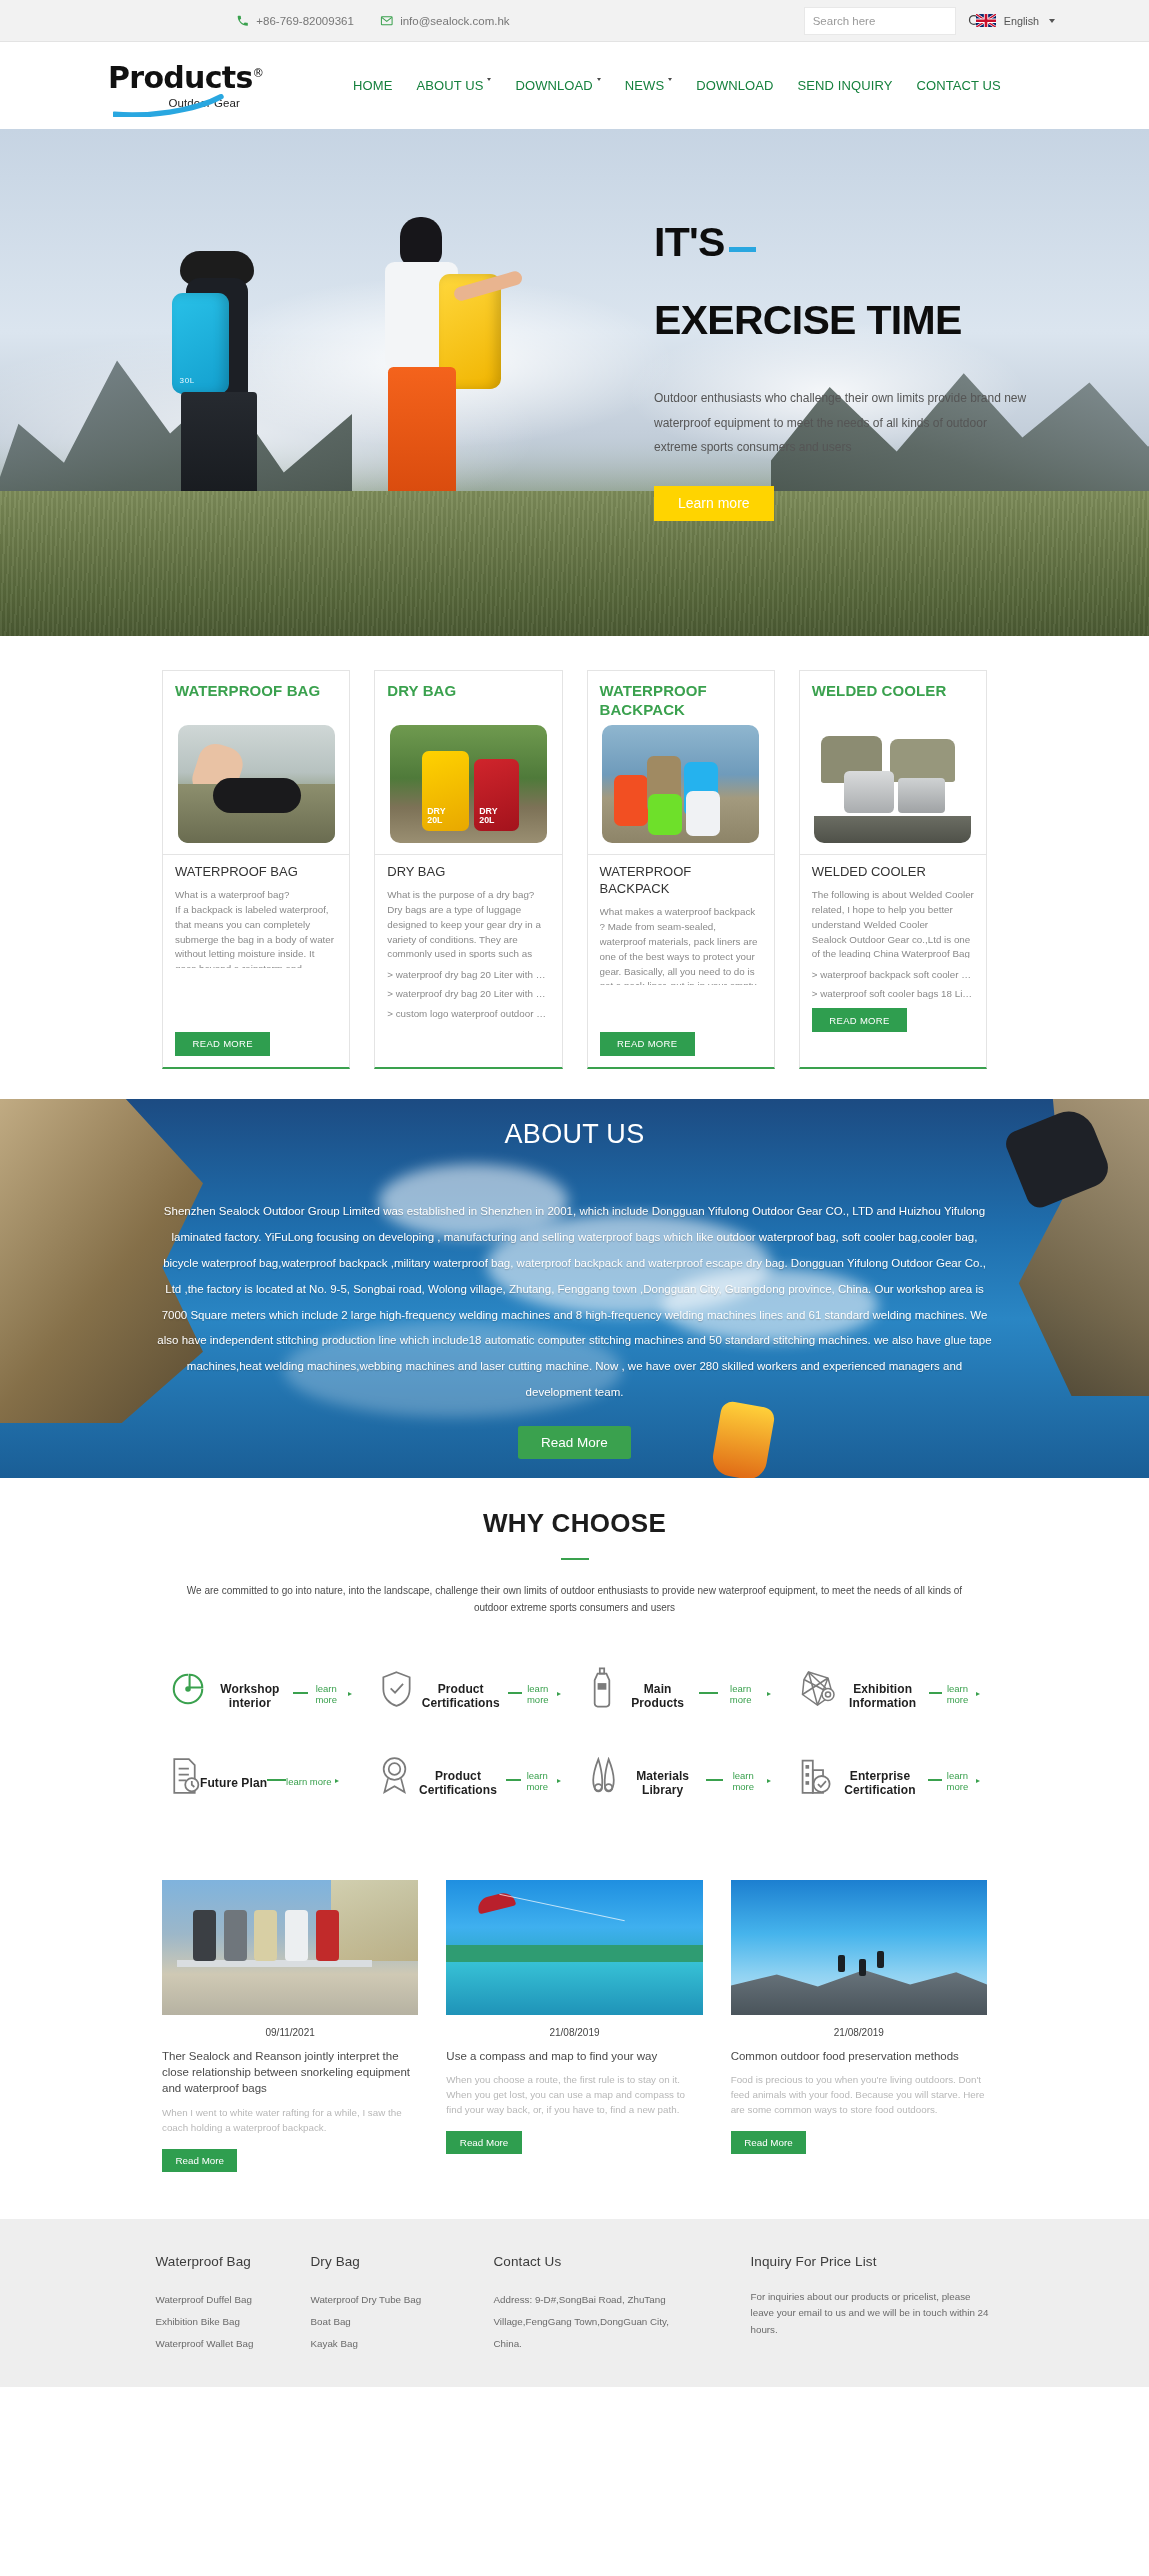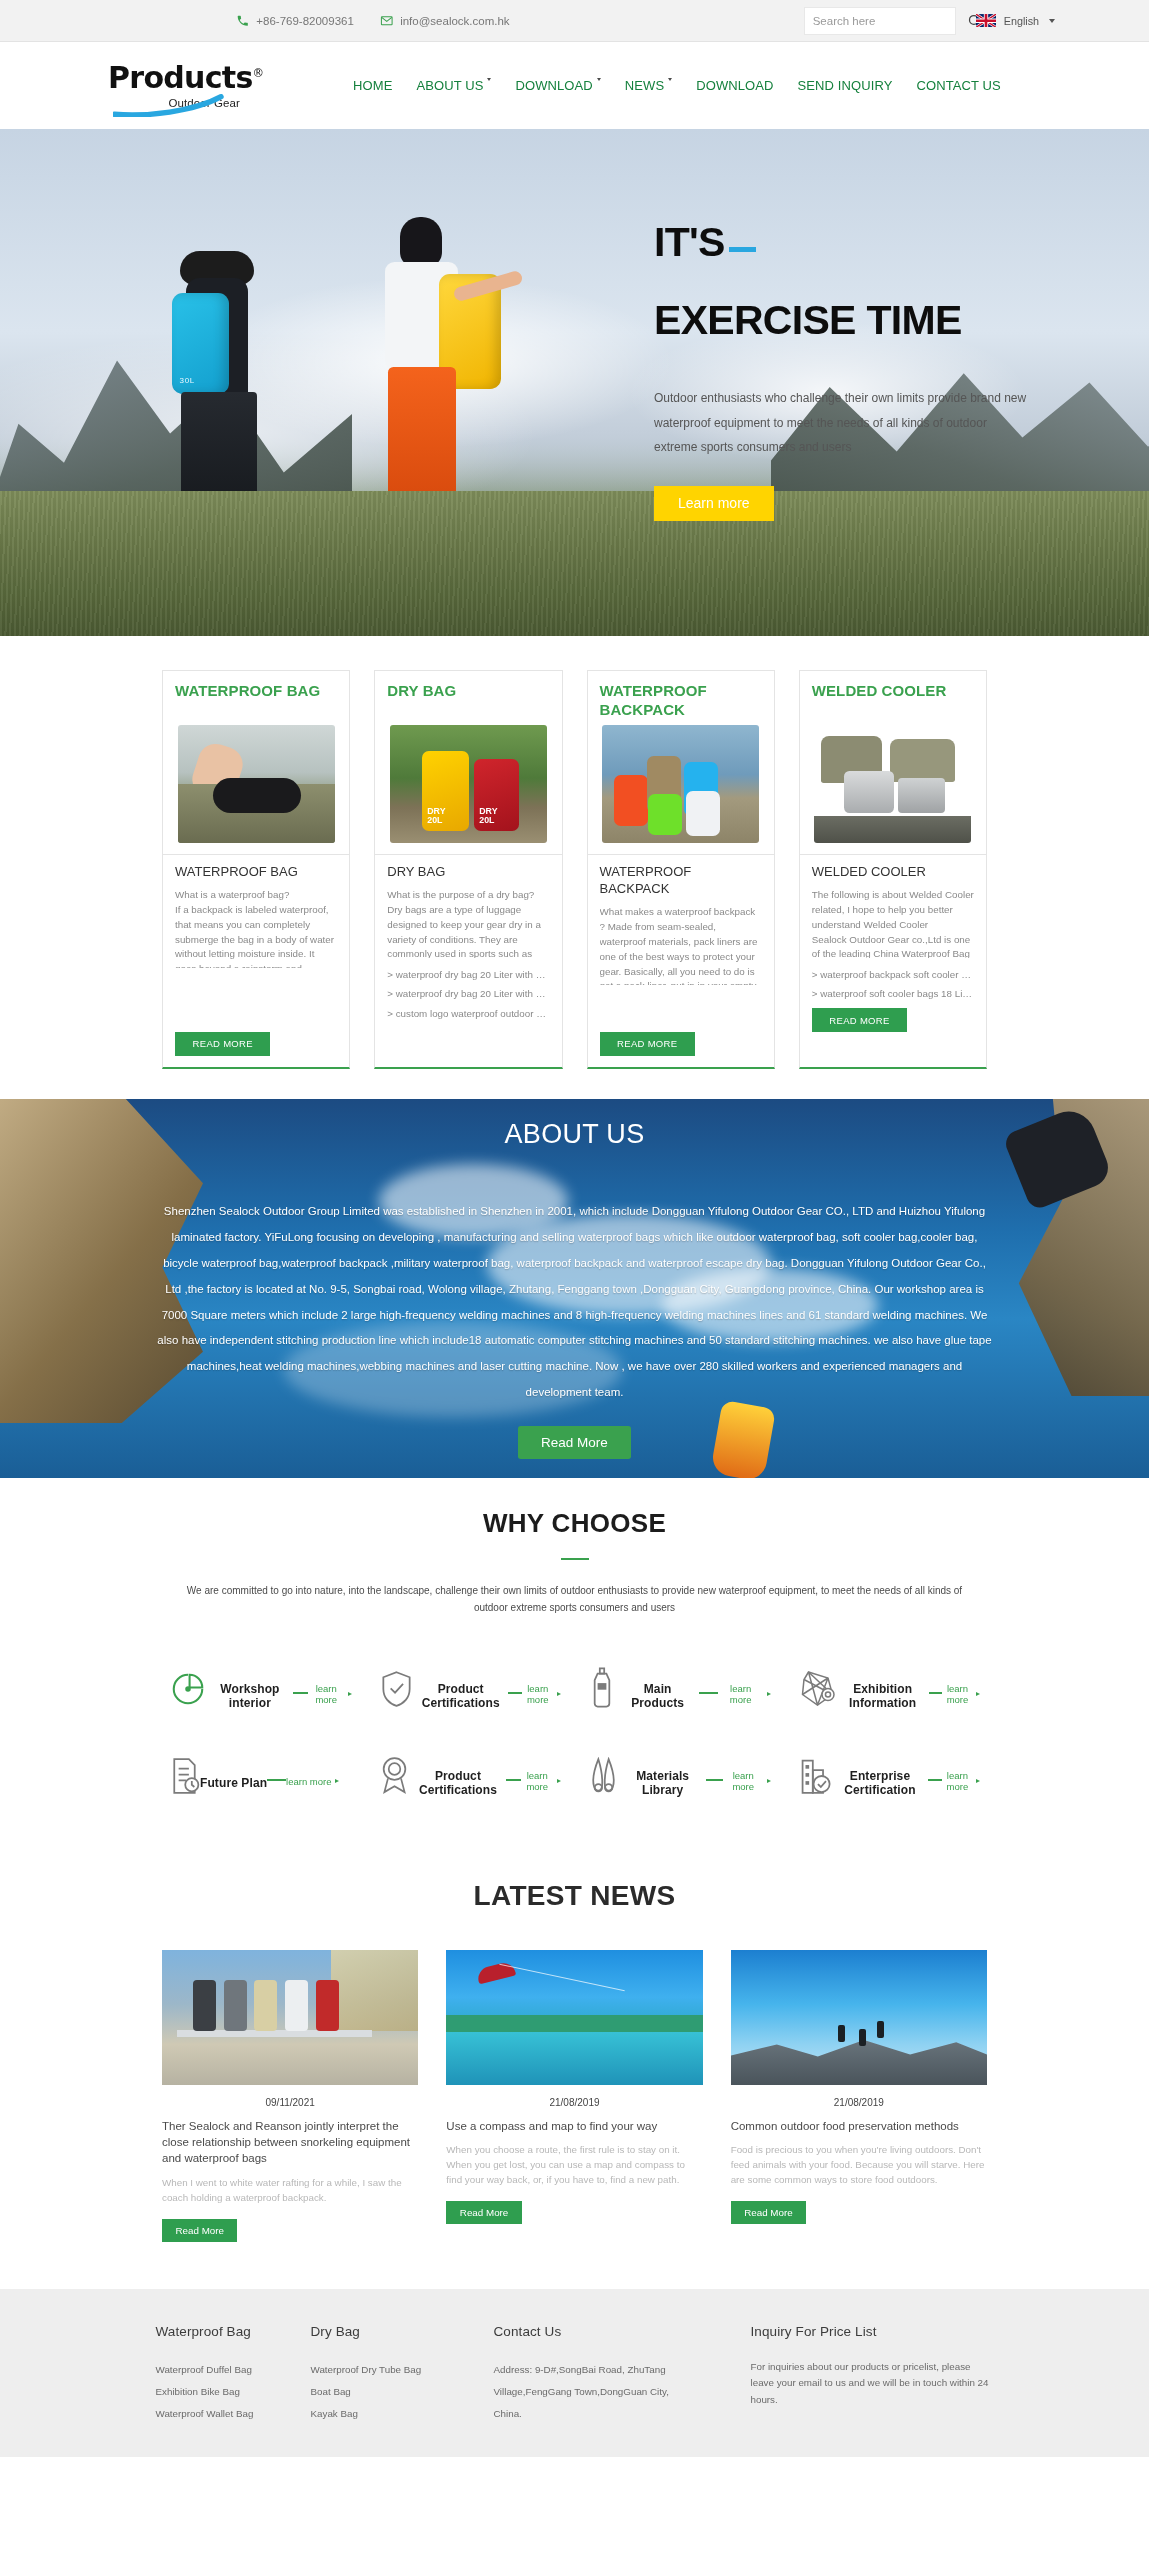--- a/index.html
+++ b/index.html
@@ -100,21 +100,21 @@
     margin-top:26px; display:inline-block; background:#ffd400; color:#fff; font-size:14px;
     padding:9.5px 24px; border:0; cursor:pointer; font-family:"Liberation Sans", sans-serif;
   }
 
   
   .products { background:#fff; padding:34px 0 30px; }
   .products .inner { width:825px; margin:0 auto; display:flex; gap:24px; align-items:flex-start;}
   .pcard { flex:1; border:0.7px solid #e4e4e4; border-bottom:2px solid #3aa14e; background:#fff; height:399px; position:relative; overflow:hidden;}
   .pcard-top { padding:10.8px 12px 0; }
   .pcard-title { color:#3aa14e; font-size:15px; font-weight:bold; line-height:1.25; letter-spacing:0.1px; min-height:38px;}
-  .pcard-img { margin:5.4px auto 0; width:157px; height:118px; border-radius:3px; overflow:hidden; position:relative;}
+  .pcard-img { margin:5.4px auto 0; width:157px; height:118px; border-radius:10px; overflow:hidden; position:relative;}
   .pcard-sep { height:0.7px; background:#e4e4e4; margin-top:10.8px;}
   .pcard-body { padding:9.5px 12px 0; }
   .pcard-h2 { font-size:13px; color:#333; line-height:1.3; margin-bottom:6.8px;}
   .pcard-desc { font-size:9.8px; color:#8a8a8a; line-height:1.52; max-height:80px; overflow:hidden;}
   .pcard-links { margin-top:6.8px; }
   .pcard-links a { display:block; font-size:9.8px; color:#8a8a8a; text-decoration:none; line-height:2.0; white-space:nowrap; overflow:hidden; text-overflow:ellipsis;}
   .readmore-sm {
     display:inline-block; background:#2f9e4f; color:#fff; font-size:9.5px; letter-spacing:0.3px;
     padding:6.8px 17.6px; text-decoration:none; margin-top:9.5px; border:0; cursor:pointer;
     font-family:"Liberation Sans", sans-serif;
@@ -598,21 +598,20 @@
               <i class="tri"></i>
             </a>
         </div>
 
       </div>
     </div>
   </section>
 
   <section class="news">
     <div class="inner">
-      <h2 class="news-title">LATEST NEWS</h2>
       <div class="news-grid">
 
         <article class="ncard">
           <div class="ncard-img ni1">
             <div class="roof"></div>
               <div class="shelf"></div>
             <div class="b b1"></div>
               <div class="b b2"></div>
               <div class="b b3"></div>
               <div class="b b4"></div>

